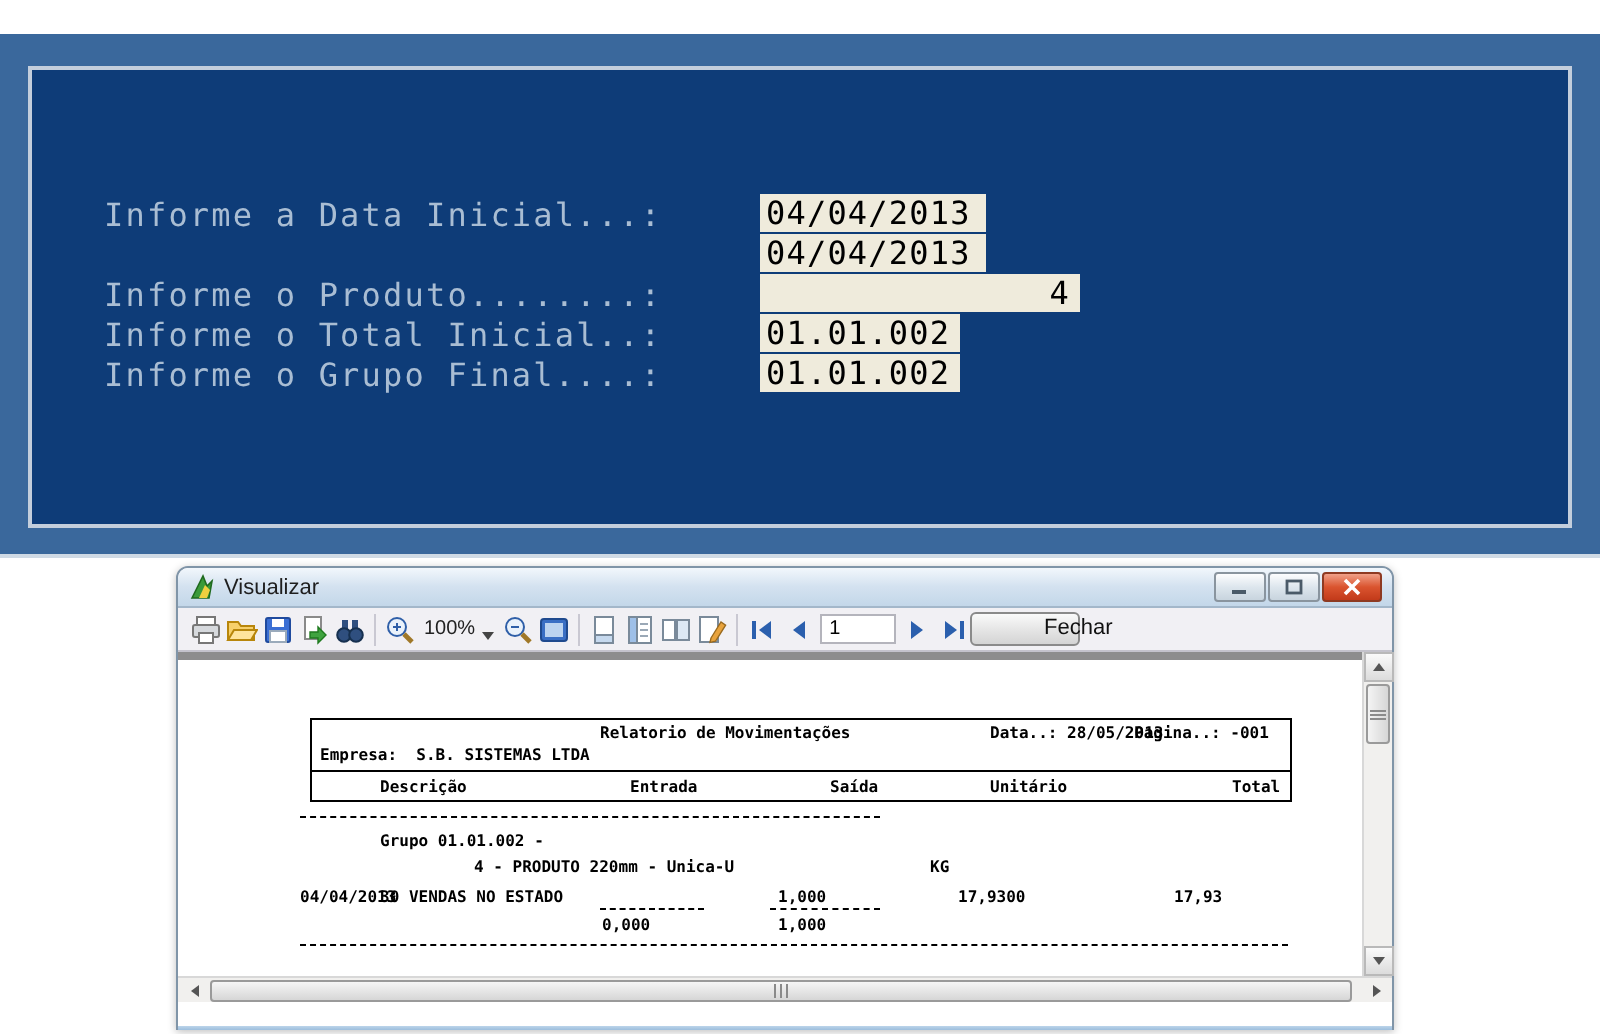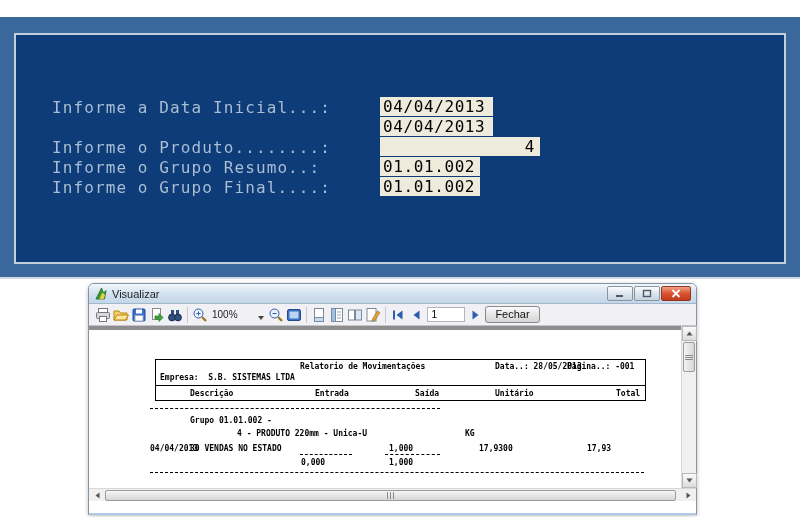--- a/index.html
+++ b/index.html
@@ -31,27 +31,27 @@
   .pw-btns { position:absolute; right:5px; top:2px; display:flex; gap:1px; }
   .wbtn { width:26px; height:15px; border:1px solid #89949e; border-radius:2px;
           background:linear-gradient(#fdfdfe,#dde6ed 50%,#c8d4de);
           display:flex; align-items:center; justify-content:center; }
   .wbtn.close { width:30px; background:linear-gradient(#f0a088,#da542f 50%,#c23a1a); border-color:#8e3a22; }
 
   .pw-toolbar { position:absolute; left:0; top:20px; right:0; height:22px; background:#f1f0f4;
                 border-bottom:1px solid #c4c3cc; display:flex; align-items:center; padding-left:5px; }
   .tbtn { width:18px; height:18px; display:flex; align-items:center; justify-content:center; border-radius:2px; }
   .tsep { width:1px; height:16px; background:#c9c8d2; margin:0 3px; }
-  .zoom-box { display:flex; align-items:flex-end; gap:20px; padding:0 3px; font-size:10px; color:#222; }
+  .zoom-box { display:flex; align-items:flex-end; gap:3px; padding:0 3px; font-size:10px; color:#222; }
   .zoom-caret { width:0; height:0; border-left:3px solid transparent; border-right:3px solid transparent; border-top:4px solid #444; }
   .pg-input { width:38px; height:15px; background:#fff; border:1px solid #b4b4bc; font-size:10px;
               line-height:13px; padding-left:4px; color:#000; margin:0 2px; }
   .fechar { position:absolute; left:396px; top:2px; width:55px; height:17px; border:1px solid #8a8a8a; border-radius:3px;
             background:linear-gradient(#fafafa,#e6e6e6 50%,#d4d4d4); font-size:11px; color:#111;
-            text-align:center; line-height:15px; }
+            text-align:left; line-height:15px;padding-left:36px; }
 
   .pw-preview { position:absolute; left:0; top:42px; right:0; height:162px; background:#8d8d8d; }
   .pw-page { position:absolute; left:0; top:4px; right:15px; bottom:0; background:#fff; }
 
   .vscroll { position:absolute; right:0; top:0; width:15px; bottom:0; background:#f1f0ee; border-left:1px solid #d8d8d8; }
   .vs-btn { position:absolute; left:0; width:15px; height:15px; background:linear-gradient(#fafafa,#dcdcdc);
             border:1px solid #b9b9b9; display:flex; align-items:center; justify-content:center; }
   .vs-up { top:0; } .vs-down { bottom:0; }
   .vthumb { position:absolute; left:1px; top:16px; width:12px; height:30px;
             background:linear-gradient(90deg,#f4f4f4,#d6d6d6); border:1px solid #9a9a9a; border-radius:2px;
@@ -88,21 +88,21 @@
         <span class="fval w-date">04/04/2013</span>
       </div>
       <div class="frow" style="top:83px">
         <span class="fval w-date">04/04/2013</span>
       </div>
       <div class="frow" style="top:103px">
         <span class="flabel">Informe o Produto........:</span>
         <span class="fval w-prod">4</span>
       </div>
       <div class="frow" style="top:123px">
-        <span class="flabel">Informe o Grupo Resumo..:</span>
+        <span class="flabel">Informe o Total Inicial..:</span>
         <span class="fval w-grp">01.01.002</span>
       </div>
       <div class="frow" style="top:143px">
         <span class="flabel">Informe o Grupo Final....:</span>
         <span class="fval w-grp">01.01.002</span>
       </div>
 
     </div>
   </div>
 </div>

